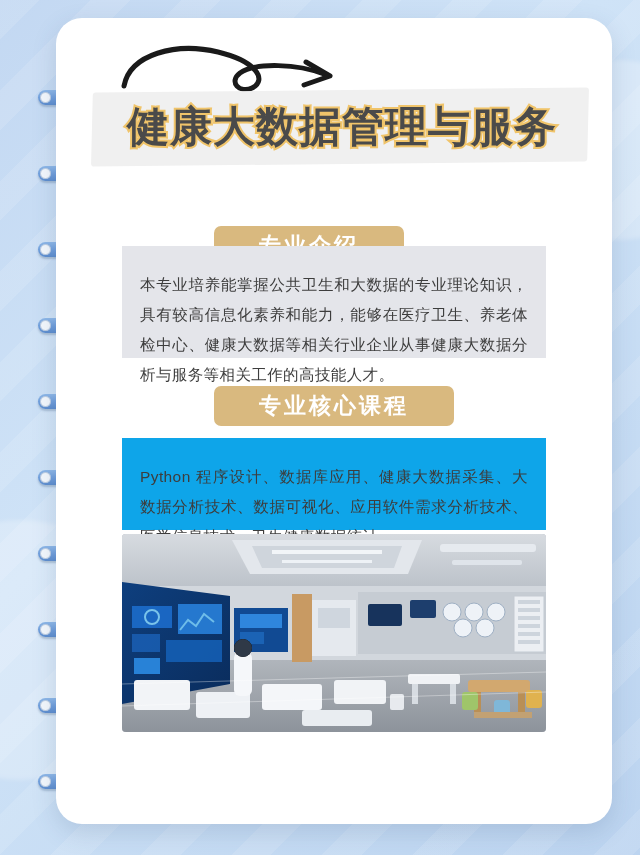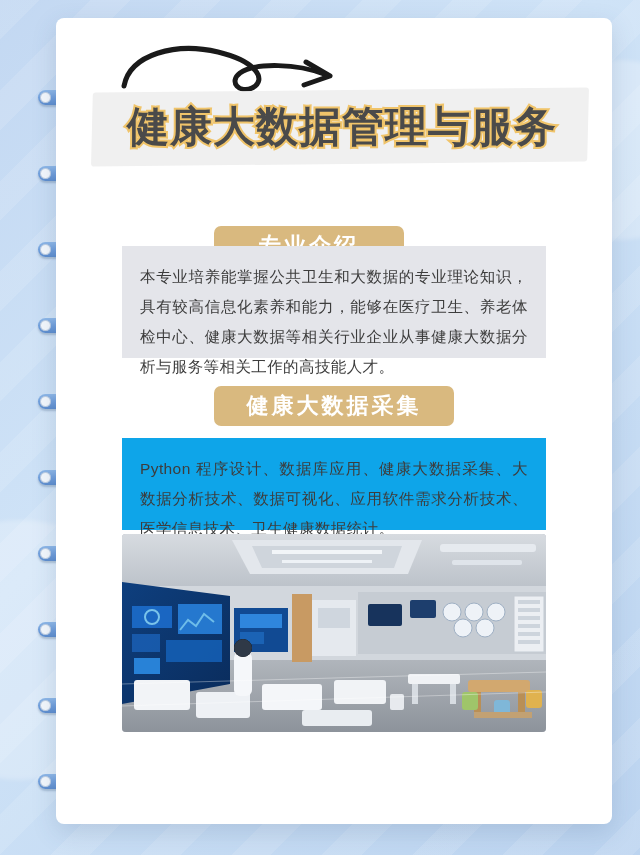--- a/index.html
+++ b/index.html
@@ -71,21 +71,21 @@
   }
 
   
   .card {
     position: absolute;
     left: 56px;
     top: 18px;
     width: 556px;
     height: 806px;
     background: #ffffff;
-    border-radius: 8px;
+    border-radius: 26px;
     box-shadow: 0 8px 24px rgba(60,90,130,0.18);
   }
   .card-inner {
     position: absolute;
     inset: 0;
     padding: 0;
   }
 
   
   .title-wrap {
@@ -141,21 +141,21 @@
     text-align: center;
     line-height: 40px;
   }
   #pill-intro { left: 158px; top: 175px; width: 190px; margin-top: 33px; }
   #pill-courses { left: 158px; top: 368px; width: 240px; }
 
   
   .textblock {
     position: absolute;
     box-sizing: border-box;
-    padding: 16px 18px 14px 18px;
+    padding: 24px 18px 14px 18px;
     font-size: 15.5px;
     line-height: 30px;
     color: #3d3d3d;
     letter-spacing: 0.4px;
     text-align: justify;
   }
   #block-intro {
     left: 66px;
     top: 228px;
     width: 424px;
@@ -213,21 +213,21 @@
       </svg>
 
       <div class="title-wrap">
         <div class="title-brush"></div>
         <div class="title-text">健康大数据管理与服务</div>
       </div>
 
       <div class="pill" id="pill-intro">专业介绍</div>
       <div class="textblock" id="block-intro">本专业培养能掌握公共卫生和大数据的专业理论知识，具有较高信息化素养和能力，能够在医疗卫生、养老体检中心、健康大数据等相关行业企业从事健康大数据分析与服务等相关工作的高技能人才。</div>
 
-      <div class="pill" id="pill-courses">健康大数据采集</div>
+      <div class="pill" id="pill-courses">专业核心课程</div>
       <div class="textblock" id="block-courses">Python 程序设计、数据库应用、健康大数据采集、大数据分析技术、数据可视化、应用软件需求分析技术、医学信息技术、卫生健康数据统计。</div>
 
       <div class="photo">
         <svg width="424" height="198" viewBox="0 0 424 198">
           <defs>
             <linearGradient id="ceil" x1="0" y1="0" x2="0" y2="1">
               <stop offset="0" stop-color="#d7dbe0"></stop>
               <stop offset="1" stop-color="#b9bfc7"></stop>
             </linearGradient>
             <linearGradient id="floor" x1="0" y1="0" x2="0" y2="1">

